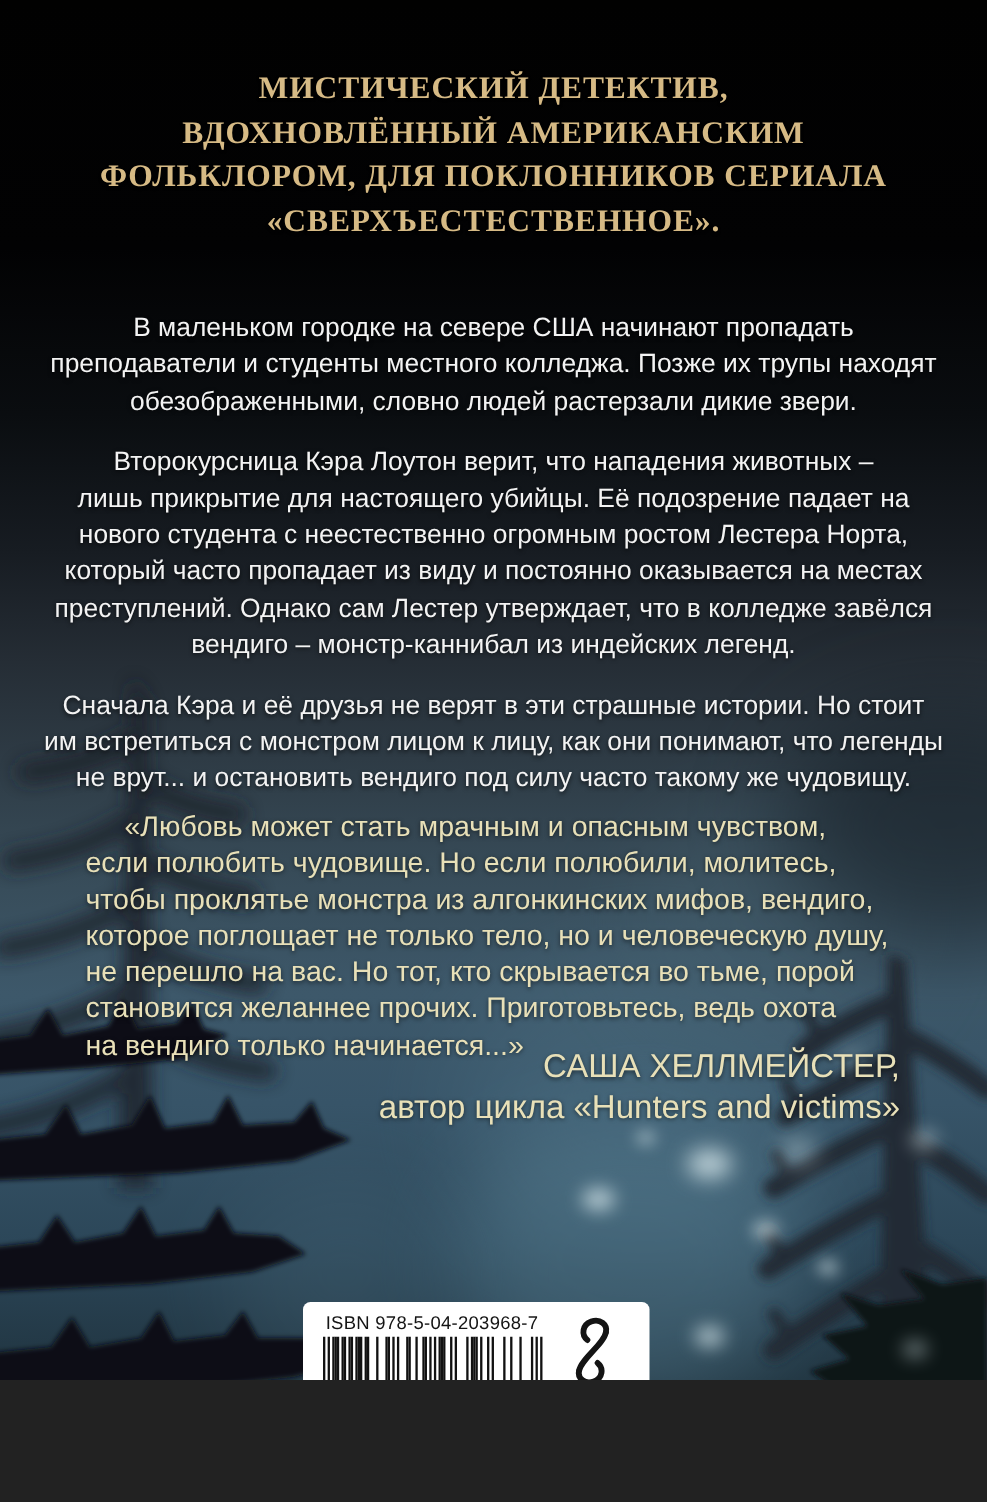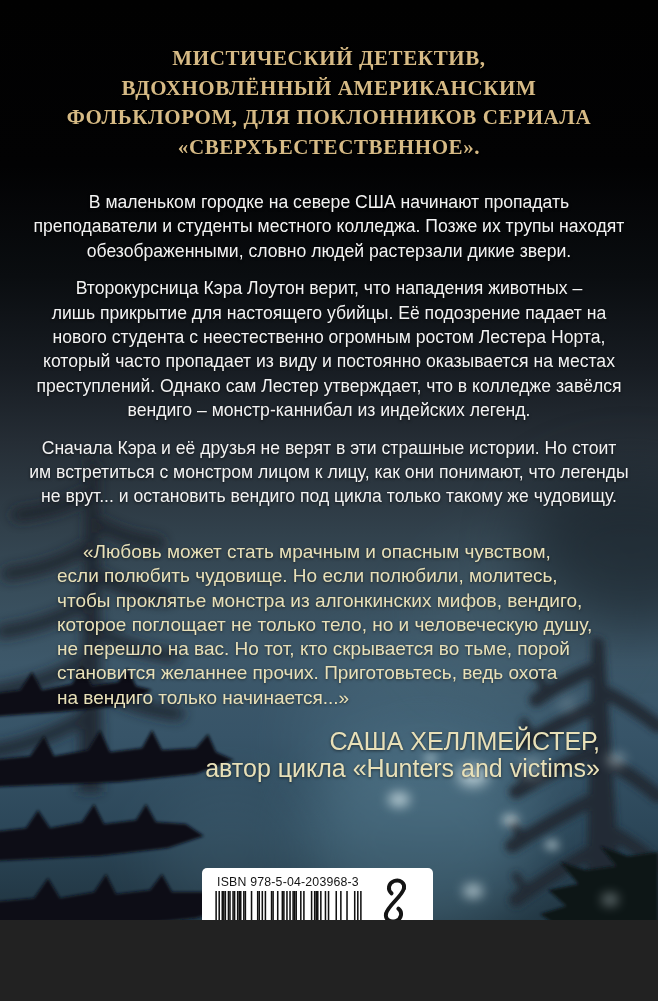--- a/index.html
+++ b/index.html
@@ -18,29 +18,29 @@
   .tagline {
     position:absolute; top:44px; left:0; width:658px; text-align:center;
     font-family:"Liberation Serif", serif; font-weight:700;
     font-size:21px; line-height:29.5px; letter-spacing:.6px;
     color:#d6ba85; white-space:pre-line; text-shadow:0 1px 2px #000;
   }
   .synopsis {
     position:absolute; top:190px; left:19px; width:620px; text-align:center;
     color:#f3f3f3; font-size:17.6px; line-height:24.4px;
   }
-  .synopsis p { margin:0 0 13px; white-space:pre-line; text-shadow:0 1px 3px rgba(0,0,0,.7); }
+  .synopsis p { margin:16px 0 13px; white-space:pre-line; text-shadow:0 1px 3px rgba(0,0,0,.7); }
   .quote {
     position:absolute; top:540px; left:57px; width:556px;
     color:#e8e0b8; font-size:19px; line-height:24.3px;
     white-space:pre-line; text-indent:26px; text-shadow:0 1px 3px rgba(0,0,0,.55);
   }
   .attribution {
-    position:absolute; top:728px; left:58px; width:542px; text-align:right;
-    color:#e8e0b8; font-size:25px; line-height:26.5px;
+    position:absolute; top:698px; left:58px; width:542px; text-align:right;
+    color:#e8e0b8; font-size:22px; line-height:26.5px;
     white-space:pre-line; text-shadow:0 1px 3px rgba(0,0,0,.55);
   }
   .isbn-box {
     position:absolute; left:202px; top:868px; width:231px; height:93px;
     background:#fff; border-radius:5px; box-sizing:border-box;
     display:flex; align-items:stretch; padding:7px 8px 5px 10px;
   }
   .bc-col { width:152px; display:flex; flex-direction:column; align-items:center; }
   .isbn-label { font-size:12.3px; color:#141414; letter-spacing:.2px; margin-bottom:2px; white-space:nowrap; }
   .barcode { display:block; }
@@ -150,36 +150,36 @@
 преподаватели и студенты местного колледжа. Позже их трупы находят
 обезображенными, словно людей растерзали дикие звери.</p>
     <p>Второкурсница Кэра Лоутон верит, что нападения животных –
 лишь прикрытие для настоящего убийцы. Её подозрение падает на
 нового студента с неестественно огромным ростом Лестера Норта,
 который часто пропадает из виду и постоянно оказывается на местах
 преступлений. Однако сам Лестер утверждает, что в колледже завёлся
 вендиго – монстр-каннибал из индейских легенд.</p>
     <p>Сначала Кэра и её друзья не верят в эти страшные истории. Но стоит
 им встретиться с монстром лицом к лицу, как они понимают, что легенды
-не врут... и остановить вендиго под цикла только такому же чудовищу.</p>
+не врут... и остановить вендиго под силу часто такому же чудовищу.</p>
   </div>
 
   <div class="quote">«Любовь может стать мрачным и опасным чувством,
 если полюбить чудовище. Но если полюбили, молитесь,
 чтобы проклятье монстра из алгонкинских мифов, вендиго,
 которое поглощает не только тело, но и человеческую душу,
 не перешло на вас. Но тот, кто скрывается во тьме, порой
 становится желаннее прочих. Приготовьтесь, ведь охота
 на вендиго только начинается...»</div>
   <div class="attribution">САША ХЕЛЛМЕЙСТЕР,
 автор цикла «Hunters and victims»</div>
 
   <div class="isbn-box">
     <div class="bc-col">
-      <div class="isbn-label">ISBN 978-5-04-203968-3</div>
+      <div class="isbn-label">ISBN 978-5-04-203968-7</div>
       <svg class="barcode" width="147" height="42" viewBox="0 0 146.3 42" fill="#111">
           <rect x="0.00" y="0" width="1.54" height="42"></rect>
           <rect x="3.08" y="0" width="1.54" height="42"></rect>
           <rect x="6.16" y="0" width="1.54" height="36"></rect>
           <rect x="7.70" y="0" width="1.54" height="36"></rect>
           <rect x="9.24" y="0" width="1.54" height="36"></rect>
           <rect x="12.32" y="0" width="1.54" height="36"></rect>
           <rect x="13.86" y="0" width="1.54" height="36"></rect>
           <rect x="16.94" y="0" width="1.54" height="36"></rect>
           <rect x="18.48" y="0" width="1.54" height="36"></rect>

